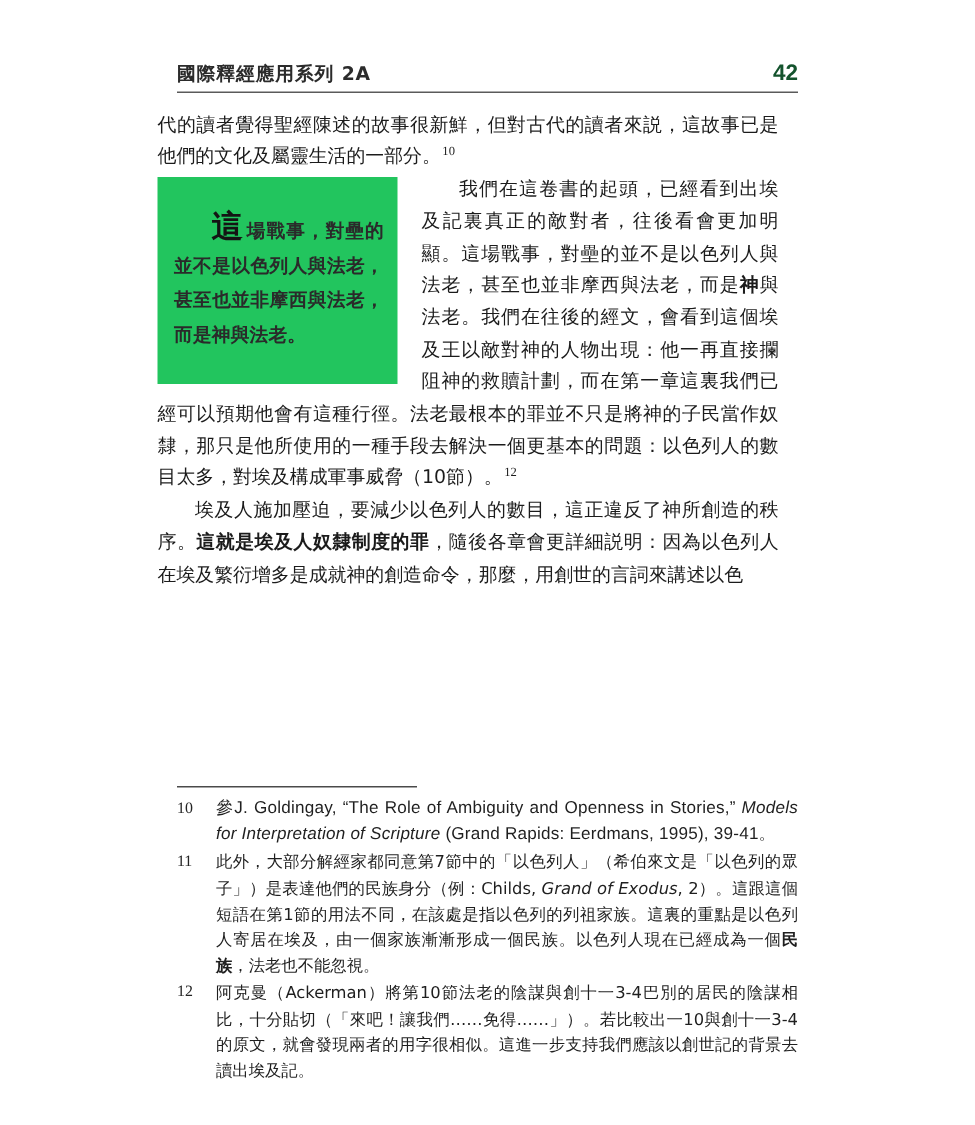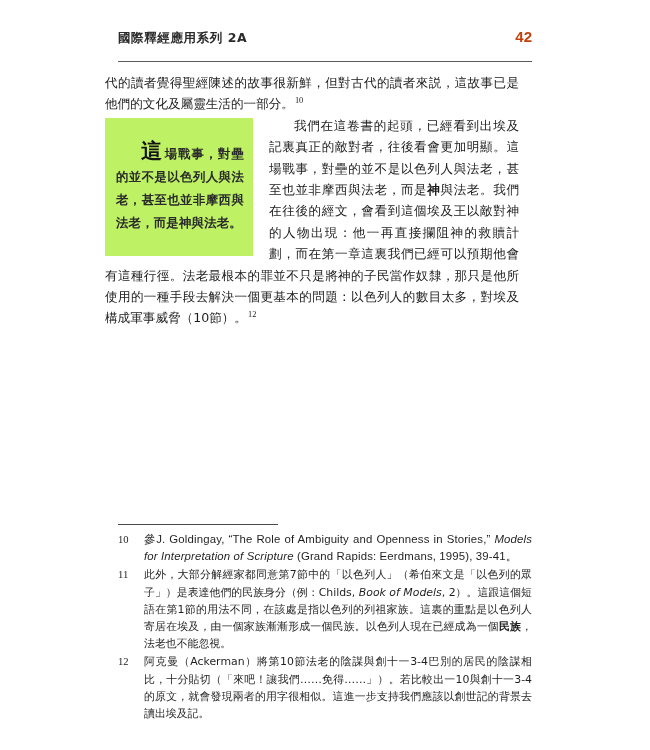--- a/index.html
+++ b/index.html
@@ -16,37 +16,37 @@
     height: 750px;
     background: #ffffff;
     overflow: hidden;
     box-sizing: border-box;
   }
 
   
   .running-head {
     position: absolute;
     left: 118px;
-    top: 28px;
+    top: 40px;
     width: 414px;
     display: flex;
     align-items: baseline;
     justify-content: space-between;
   }
   .running-head-title {
     font-family: "DejaVu Sans", "Liberation Sans", sans-serif;
     font-size: 12.5px;
     letter-spacing: 0.6px;
     color: #2b2b2b;
     font-weight: 600;
   }
   .running-head-pageno {
     font-family: "Liberation Sans", sans-serif;
     font-size: 15px;
-    color: #c2410c;
+    color: #14532d;
     font-weight: 600;
   }
   .head-rule {
     position: absolute;
     left: 118px;
     top: 61px;
     width: 414px;
     height: 1px;
     background: #5a5a5a;
   }
@@ -77,24 +77,24 @@
     padding-left: 1px;
     font-family: "Liberation Serif", serif;
   }
   .b {
     font-weight: 700;
   }
 
   
   .pullquote {
     float: left;
-    width: 148px;
+    width: 160px;
     margin: 3px 16px 8px 0px;
     padding: 24px 9px 22px 11px;
-    background: #bef264;
+    background: #22c55e;
     box-sizing: border-box;
     font-size: 12.4px;
     line-height: 23px;
     color: #2a2a2a;
     font-weight: 600;
     letter-spacing: 0.2px;
     shape-outside: margin-box;
   }
   .pullquote-lead {
     font-size: 21px;
@@ -164,33 +164,34 @@
 
     <p id="p1">代的讀者覺得聖經陳述的故事很新鮮，但對古代的讀者來説，這故事已是他們的文化及屬靈生活的一部分。<span class="fn-ref">10</span></p>
 
 
     <p id="p3" class="indent">
       <span class="pullquote">
         <span class="pullquote-lead">這</span><span>場戰事，對壘的並不是以色列人與法老，甚至也並非摩西與法老，而是神與法老。</span>
       </span>
     我們在這卷書的起頭，已經看到出埃及記裏真正的敵對者，往後看會更加明顯。這場戰事，對壘的並不是以色列人與法老，甚至也並非摩西與法老，而是<span class="b">神</span>與法老。我們在往後的經文，會看到這個埃及王以敵對神的人物出現：他一再直接攔阻神的救贖計劃，而在第一章這裏我們已經可以預期他會有這種行徑。法老最根本的罪並不只是將神的子民當作奴隸，那只是他所使用的一種手段去解決一個更基本的問題：以色列人的數目太多，對埃及構成軍事威脅（10節）。<span class="fn-ref">12</span></p>
 
+    <p id="p4" class="indent">埃及人施加壓迫，要減少以色列人的數目，這正違反了神所創造的秩序。<span class="b">這就是埃及人奴隸制度的罪</span>，隨後各章會更詳細説明：因為以色列人在埃及繁衍增多是成就神的創造命令，那麼，用創世的言詞來講述以色</p>
 
   </div>
 
   <div class="fn-rule"></div>
 
   <div class="footnotes" id="footnotes">
       <div class="fn">
         <div class="fn-num">10</div>
         <div class="fn-text latin">參J. Goldingay, “The Role of Ambiguity and Openness in Stories,” <span class="it">Models for Interpretation of Scripture</span> (Grand Rapids: Eerdmans, 1995), 39-41。</div>
       </div>
       <div class="fn">
         <div class="fn-num">11</div>
-        <div class="fn-text">此外，大部分解經家都同意第7節中的「以色列人」（希伯來文是「以色列的眾子」）是表達他們的民族身分（例：Childs, <span class="it">Book of Models</span>, 2）。這跟這個短語在第1節的用法不同，在該處是指以色列的列祖家族。這裏的重點是以色列人寄居在埃及，由一個家族漸漸形成一個民族。以色列人現在已經成為一個<span class="b">民族</span>，法老也不能忽視。</div>
+        <div class="fn-text">此外，大部分解經家都同意第7節中的「以色列人」（希伯來文是「以色列的眾子」）是表達他們的民族身分（例：Childs, <span class="it">Grand of Exodus</span>, 2）。這跟這個短語在第1節的用法不同，在該處是指以色列的列祖家族。這裏的重點是以色列人寄居在埃及，由一個家族漸漸形成一個民族。以色列人現在已經成為一個<span class="b">民族</span>，法老也不能忽視。</div>
       </div>
       <div class="fn">
         <div class="fn-num">12</div>
         <div class="fn-text">阿克曼（Ackerman）將第10節法老的陰謀與創十一3-4巴別的居民的陰謀相比，十分貼切（「來吧！讓我們……免得……」）。若比較出一10與創十一3-4的原文，就會發現兩者的用字很相似。這進一步支持我們應該以創世記的背景去讀出埃及記。</div>
       </div>
     </div>
 
 </div>
 
 </body></html>

